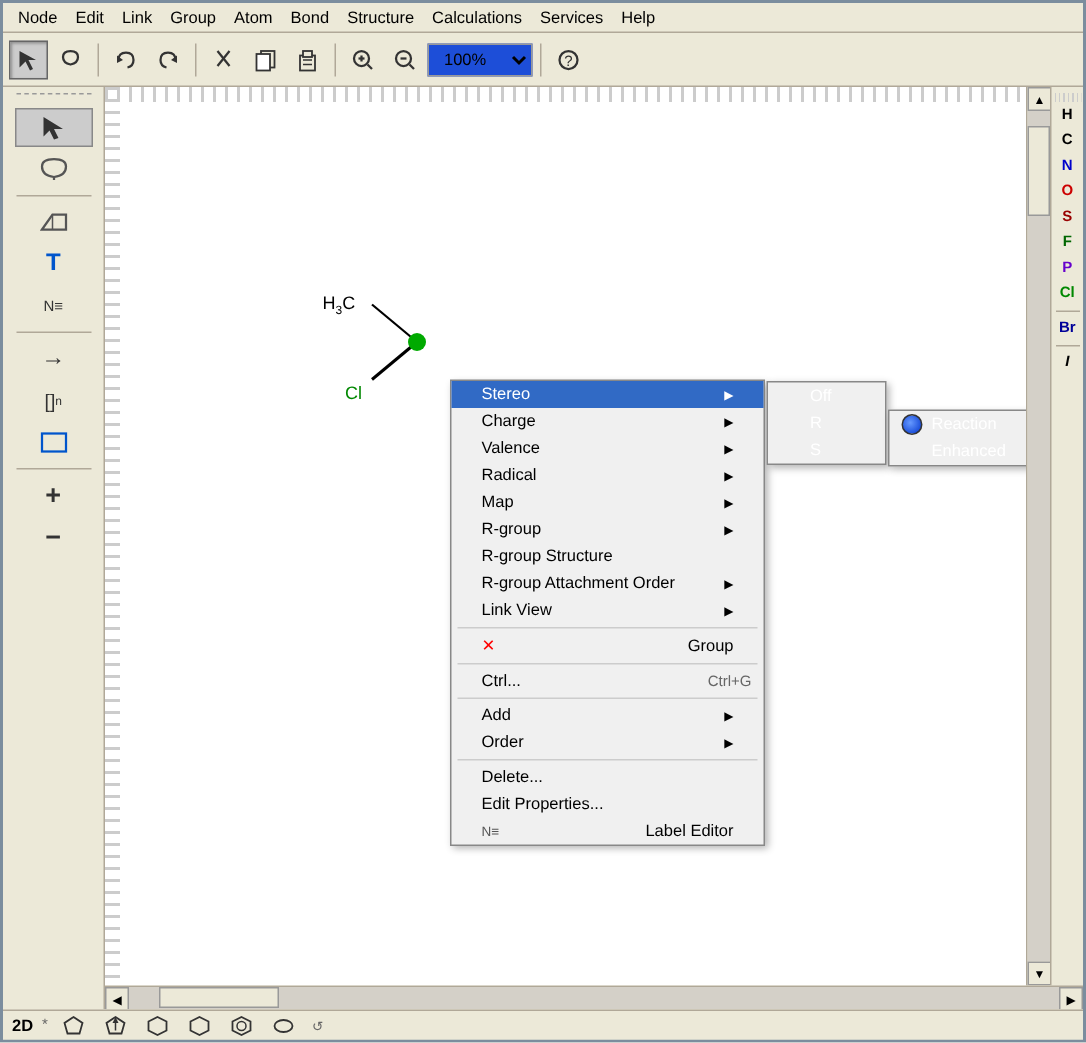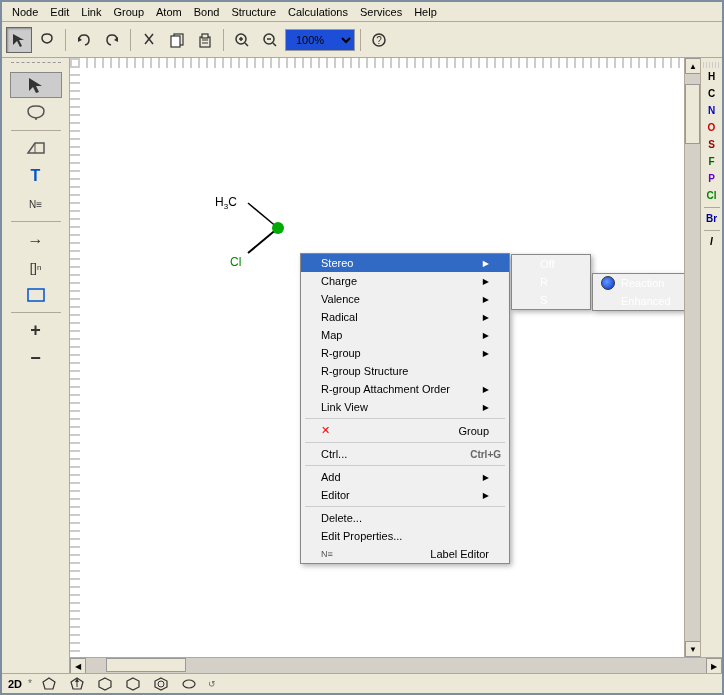--- a/index.html
+++ b/index.html
@@ -222,21 +222,20 @@
     }
     .ctx-separator {
       height: 1px;
       background: #ccc;
       margin: 2px 4px;
     }
     .ctx-item .shortcut {
       color: #666;
       font-size: 10px;
       margin-left: 20px;
-      font-weight: bold;
     }
     .ctx-item.delete-item {
       color: #000;
     }
     .ctx-item.delete-item .delete-icon {
       color: red;
       margin-right: 4px;
     }
 
     
@@ -534,21 +533,21 @@
             <div class="ctx-separator"></div>
             <div class="ctx-item" style="display:flex; justify-content:space-between; align-items:center; padding-left:20px; padding-right:8px;">
               <span>Ctrl...</span>
               <span class="shortcut">Ctrl+G</span>
             </div>
             <div class="ctx-separator"></div>
             <div class="ctx-item has-submenu">
               <span>Add</span>
             </div>
             <div class="ctx-item has-submenu">
-              <span>Editor</span>
+              <span>Order</span>
             </div>
             <div class="ctx-separator"></div>
             <div class="ctx-item">
               <span>Delete...</span>
             </div>
             <div class="ctx-item">
               <span>Edit Properties...</span>
             </div>
             <div class="ctx-item" style="display:flex; align-items:center; gap:4px;">
               <span style="font-size:9px; color:#555;">N≡</span>

